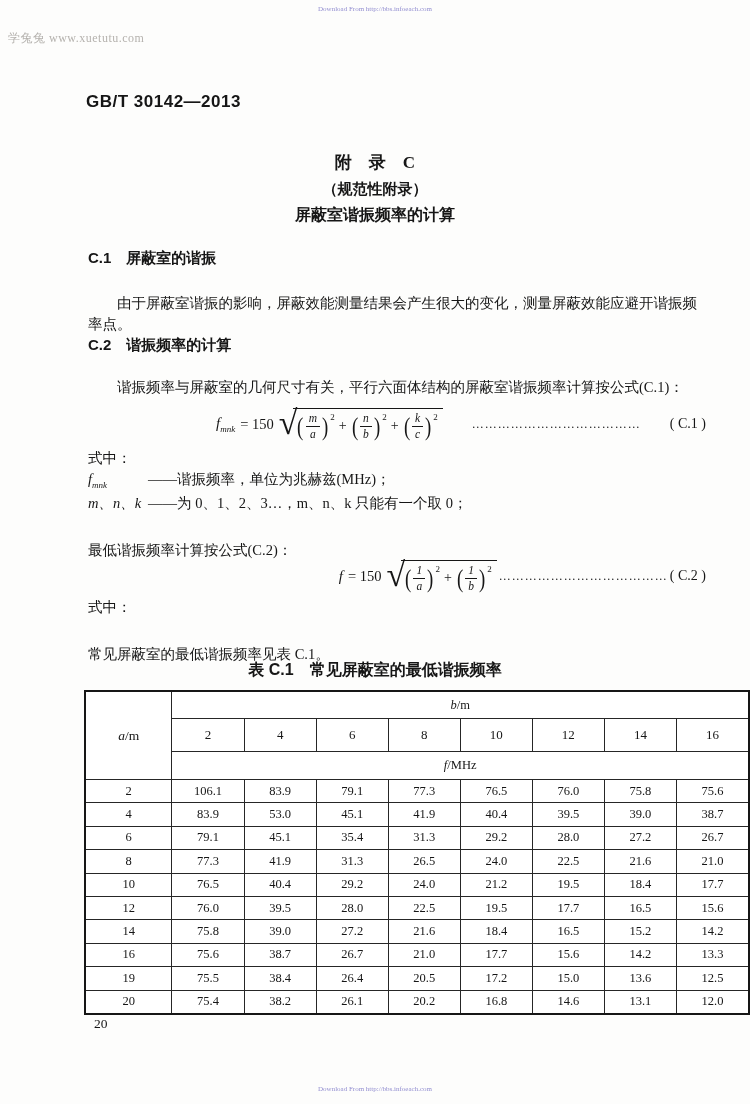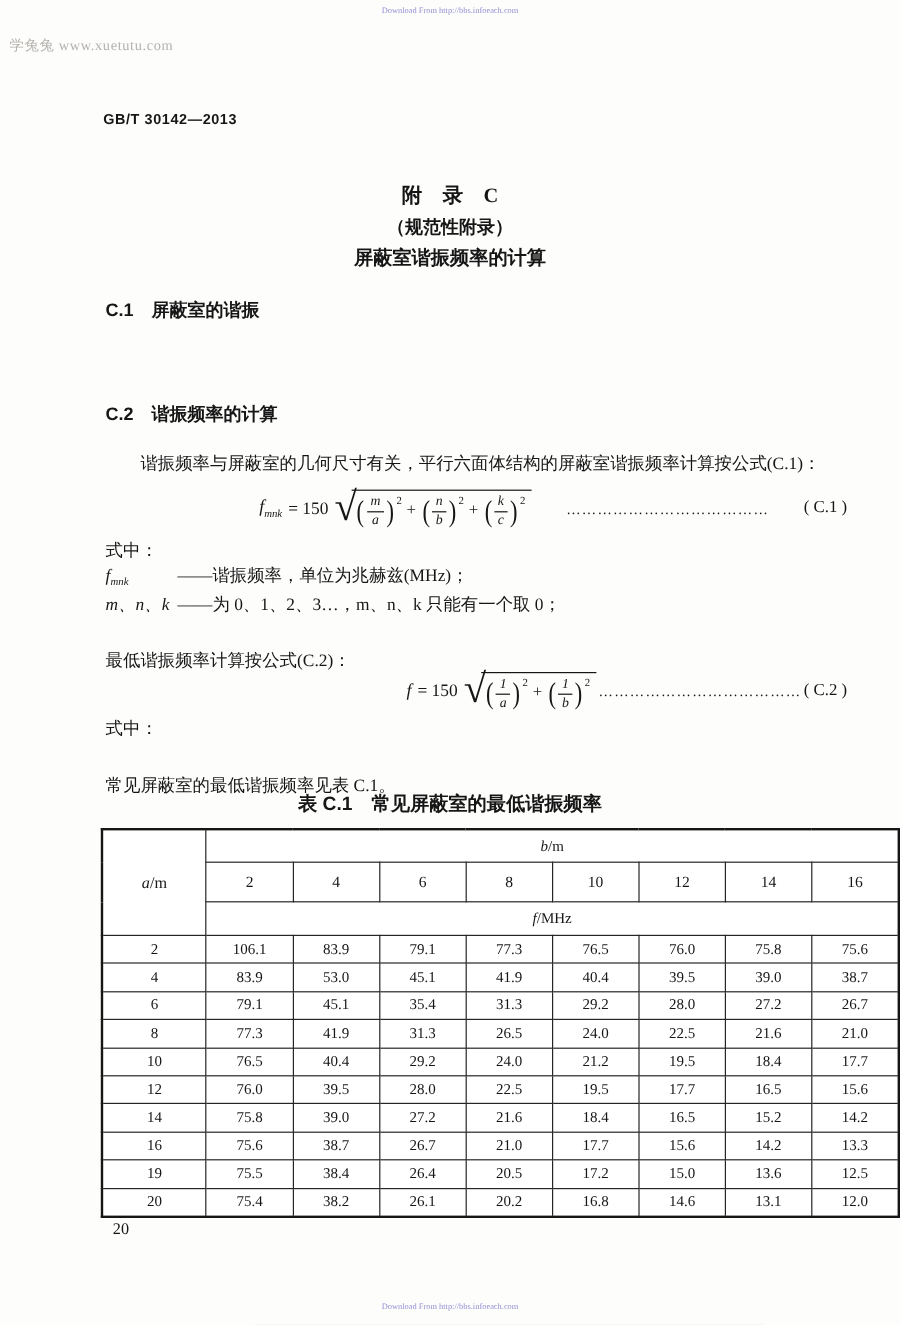--- a/index.html
+++ b/index.html
@@ -8,21 +8,21 @@
     background:#fdfdfc;color:#161616;overflow:hidden;
     font-family:"Liberation Serif","DejaVu Serif",serif;
   }
   .abs{position:absolute;}
   
   .wm-tl{top:6px;left:8px;font-size:12px;color:#b5b2ae;letter-spacing:.5px;margin-top:24px;}
   .wm-tc{top:5px;left:0;right:0;text-align:center;font-size:7px;color:#928ed0;}
   .wm-bc{top:1085px;left:0;right:0;text-align:center;font-size:7px;color:#928ed0;}
   
   .docnum{top:92px;left:86px;font-family:"Liberation Sans","DejaVu Sans",sans-serif;
-          font-weight:bold;font-size:12px;letter-spacing:.5px;}
+          font-weight:bold;font-size:17px;letter-spacing:.5px;}
   
   .ttl{left:0;right:0;text-align:center;font-weight:bold;}
   .ttl1{top:151px;font-size:17px;}
   .ttl2{top:180px;font-size:15px;}
   .ttl3{top:205px;font-size:16px;}
   
   .hding{left:88px;font-weight:bold;font-size:15px;font-family:"Liberation Sans","DejaVu Sans",sans-serif;}
   .h-c1{top:249px;} .h-c2{top:336px;}
   .para{left:88px;right:46px;font-size:14.5px;line-height:1.45;text-indent:29px;}
   .p-c1{top:293px;} .p-c2{top:377px;}
@@ -74,20 +74,21 @@
   <div class="abs wm-tl">学兔兔 www.xuetutu.com</div>
   <div class="abs wm-tc">Download From http://bbs.infoeach.com</div>
 
   <div class="abs docnum">GB/T 30142—2013</div>
 
   <div class="abs ttl ttl1">附　录　C</div>
   <div class="abs ttl ttl2">（规范性附录）</div>
   <div class="abs ttl ttl3">屏蔽室谐振频率的计算</div>
 
   <div class="abs hding h-c1">C.1　屏蔽室的谐振</div>
+  <div class="abs para p-c1">由于屏蔽室谐振的影响，屏蔽效能测量结果会产生很大的变化，测量屏蔽效能应避开谐振频率点。</div>
 
   <div class="abs hding h-c2">C.2　谐振频率的计算</div>
   <div class="abs para p-c2">谐振频率与屏蔽室的几何尺寸有关，平行六面体结构的屏蔽室谐振频率计算按公式(C.1)：</div>
 
   <div class="abs formula-row f-c1">
     <span class="fspacer"></span>
     <span class="expr">
       <span class="lhs"><i>f</i><sub>mnk</sub></span>
       <span class="eq">= 150</span>
       <span class="sqrt">

